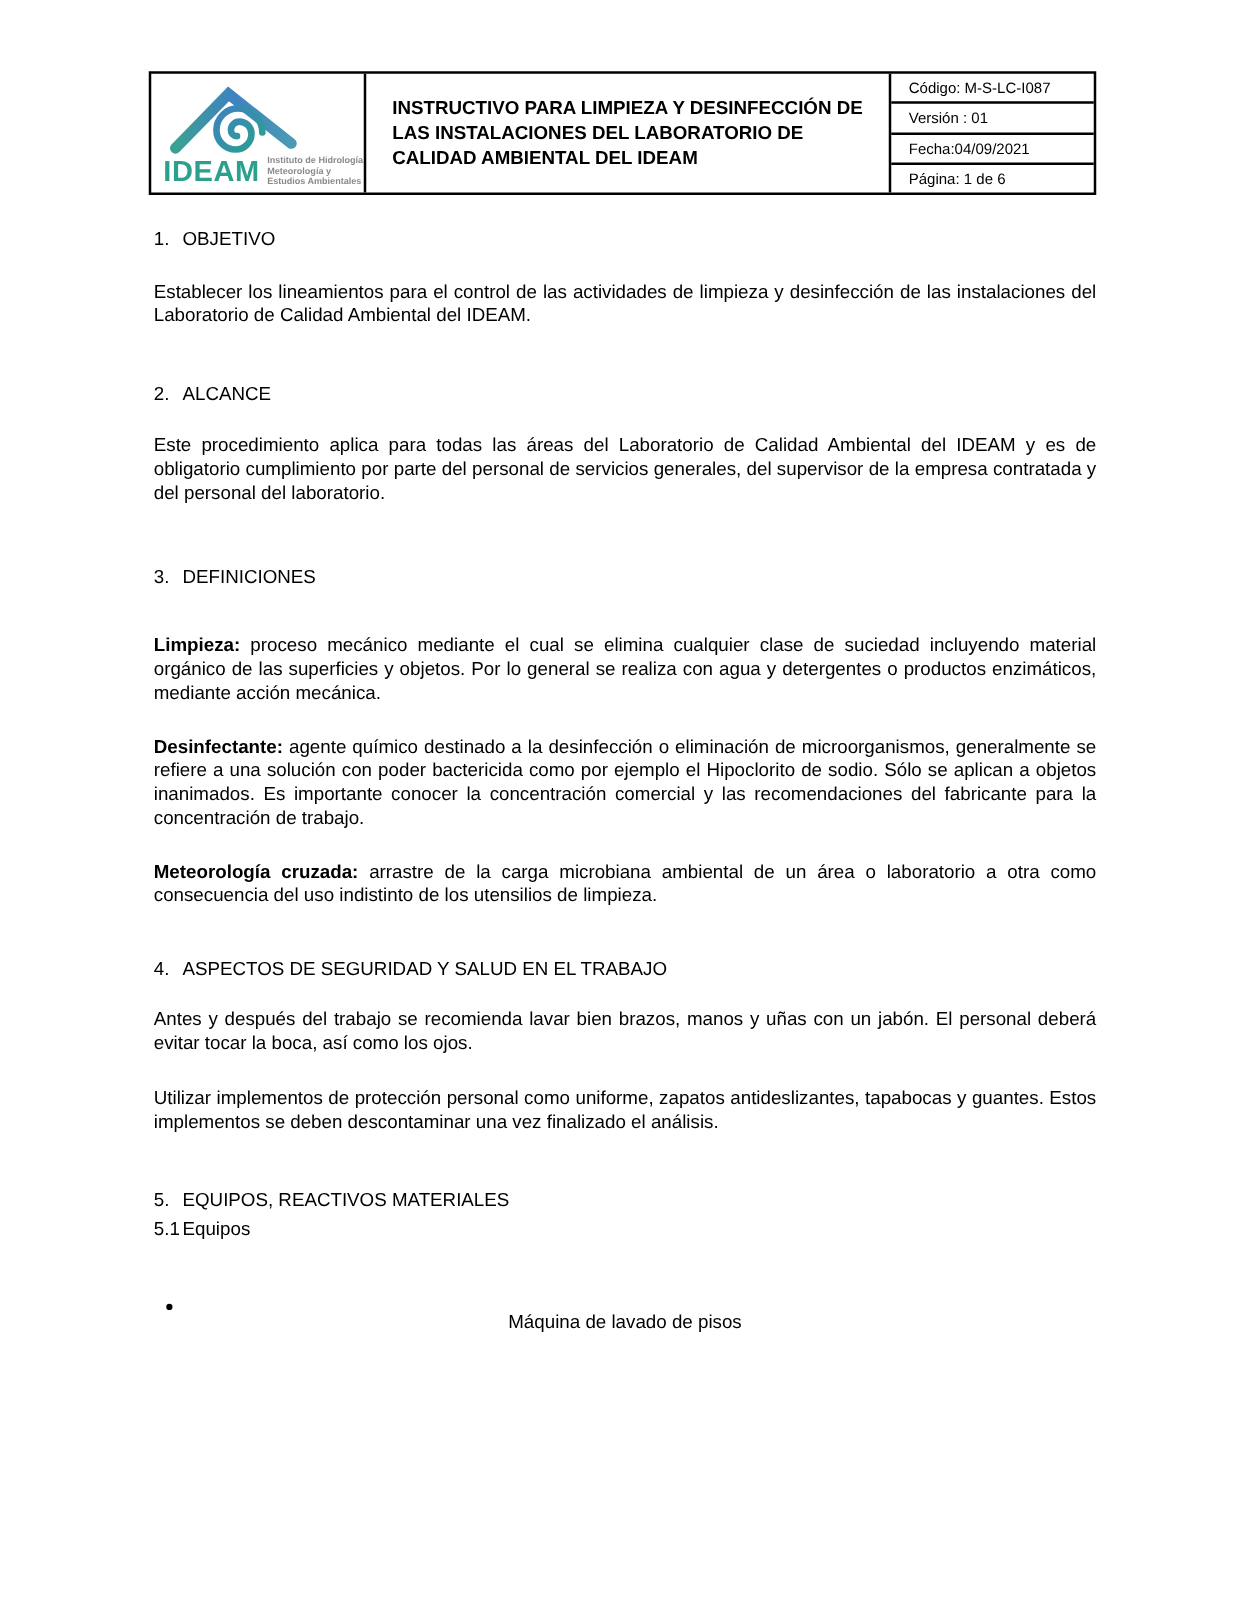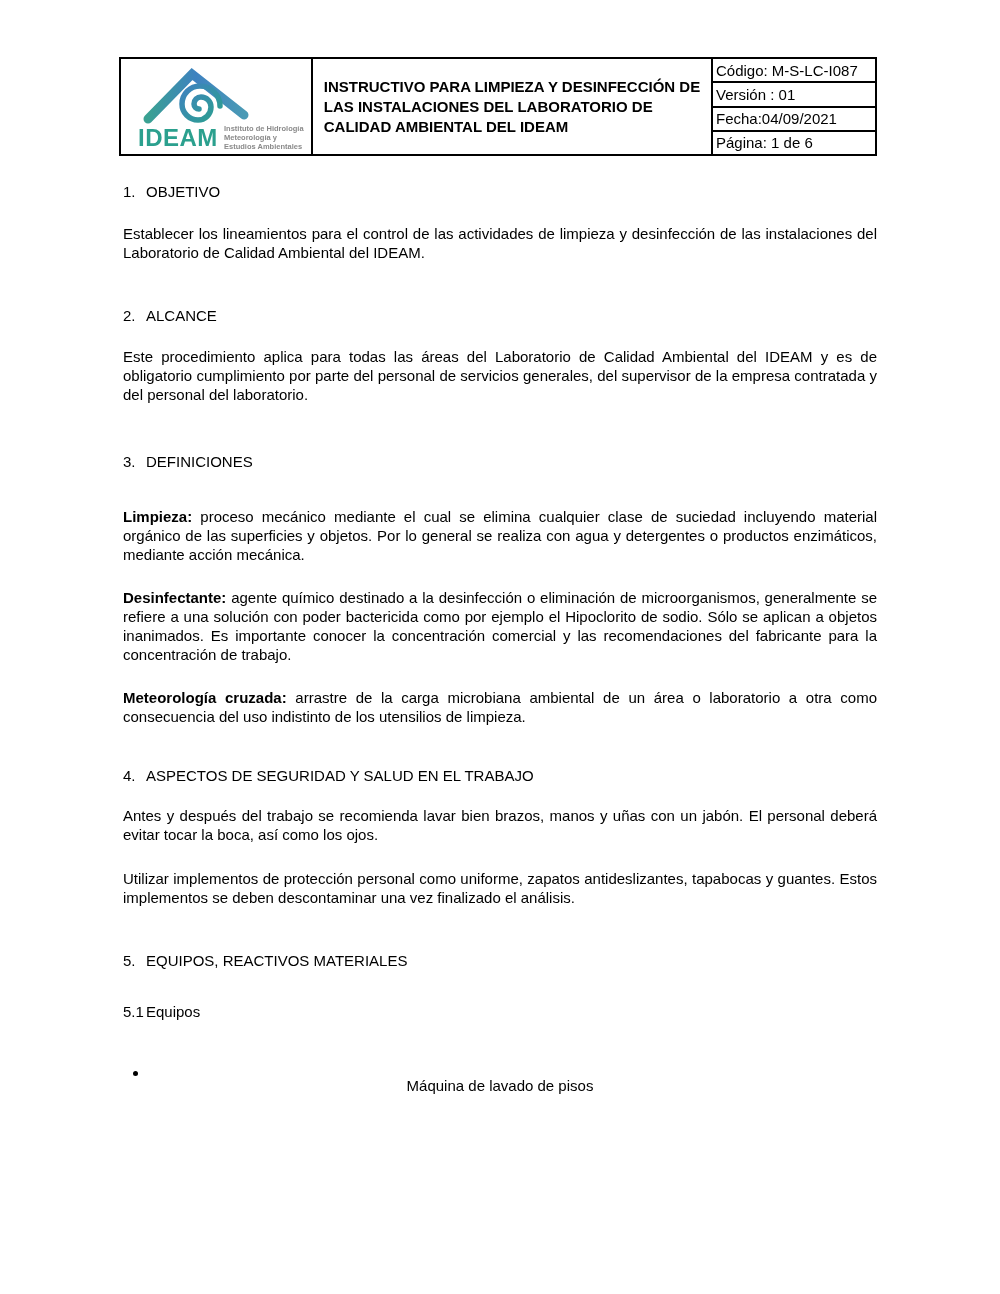--- a/index.html
+++ b/index.html
@@ -8,43 +8,43 @@
     position:relative; width:1000px; height:1294px; background:#ffffff;
     font-family:"Liberation Sans", sans-serif; color:#000;
     overflow:hidden;
   }
   
   .header-table {
     position:absolute; left:119px; top:57px; width:758px; height:99px;
     border:2px solid #000; display:flex;
   }
   .cell-logo {
-    width:192px; border-right:2px solid #000;
+    width:172px; border-right:2px solid #000;
     display:flex; align-items:center; justify-content:center;
   }
   .cell-title {
     flex:1; border-right:2px solid #000;
     display:flex; align-items:center; justify-content:center;
     font-weight:bold; font-size:15px; line-height:20px;
     white-space:pre-line; padding:0 8px;
   }
   .cell-info { width:162px; display:flex; flex-direction:column; }
   .info-row {
-    flex:1; display:flex; align-items:center; padding-left:3px;
-    font-size:15px; border-bottom:2px solid #000;
+    flex:1; display:flex; align-items:center; padding-left:14px;
+    font-size:12px; border-bottom:2px solid #000;
   }
   .info-row:last-child { border-bottom:none; }
   
   .content {
     position:absolute; left:123px; top:156px; width:754px;
     font-size:15px; line-height:19px; text-align:justify;
   }
   .h { font-weight:normal; text-align:left; }
   .hnum { display:inline-block; min-width:23px; }
-  .mt18{margin-top:32px} .mt21{margin-top:21px} .mt22{margin-top:22px}
+  .mt18{margin-top:4px} .mt21{margin-top:21px} .mt22{margin-top:22px}
   .mt23{margin-top:23px} .mt24{margin-top:24px} .mt25{margin-top:25px}
   .mt26{margin-top:26px} .mt36{margin-top:36px} .mt40{margin-top:40px}
   .mt43{margin-top:43px} .mt44{margin-top:44px} .mt48{margin-top:48px}
   .bullet-row { display:flex; text-align:center;flex-direction:column; }
   .bullet-dot {
     width:5px; height:5px; background:#000; border-radius:50%;
     margin:7px 15px 0 10px; flex:0 0 auto;
   }
 </style>
 </head>

